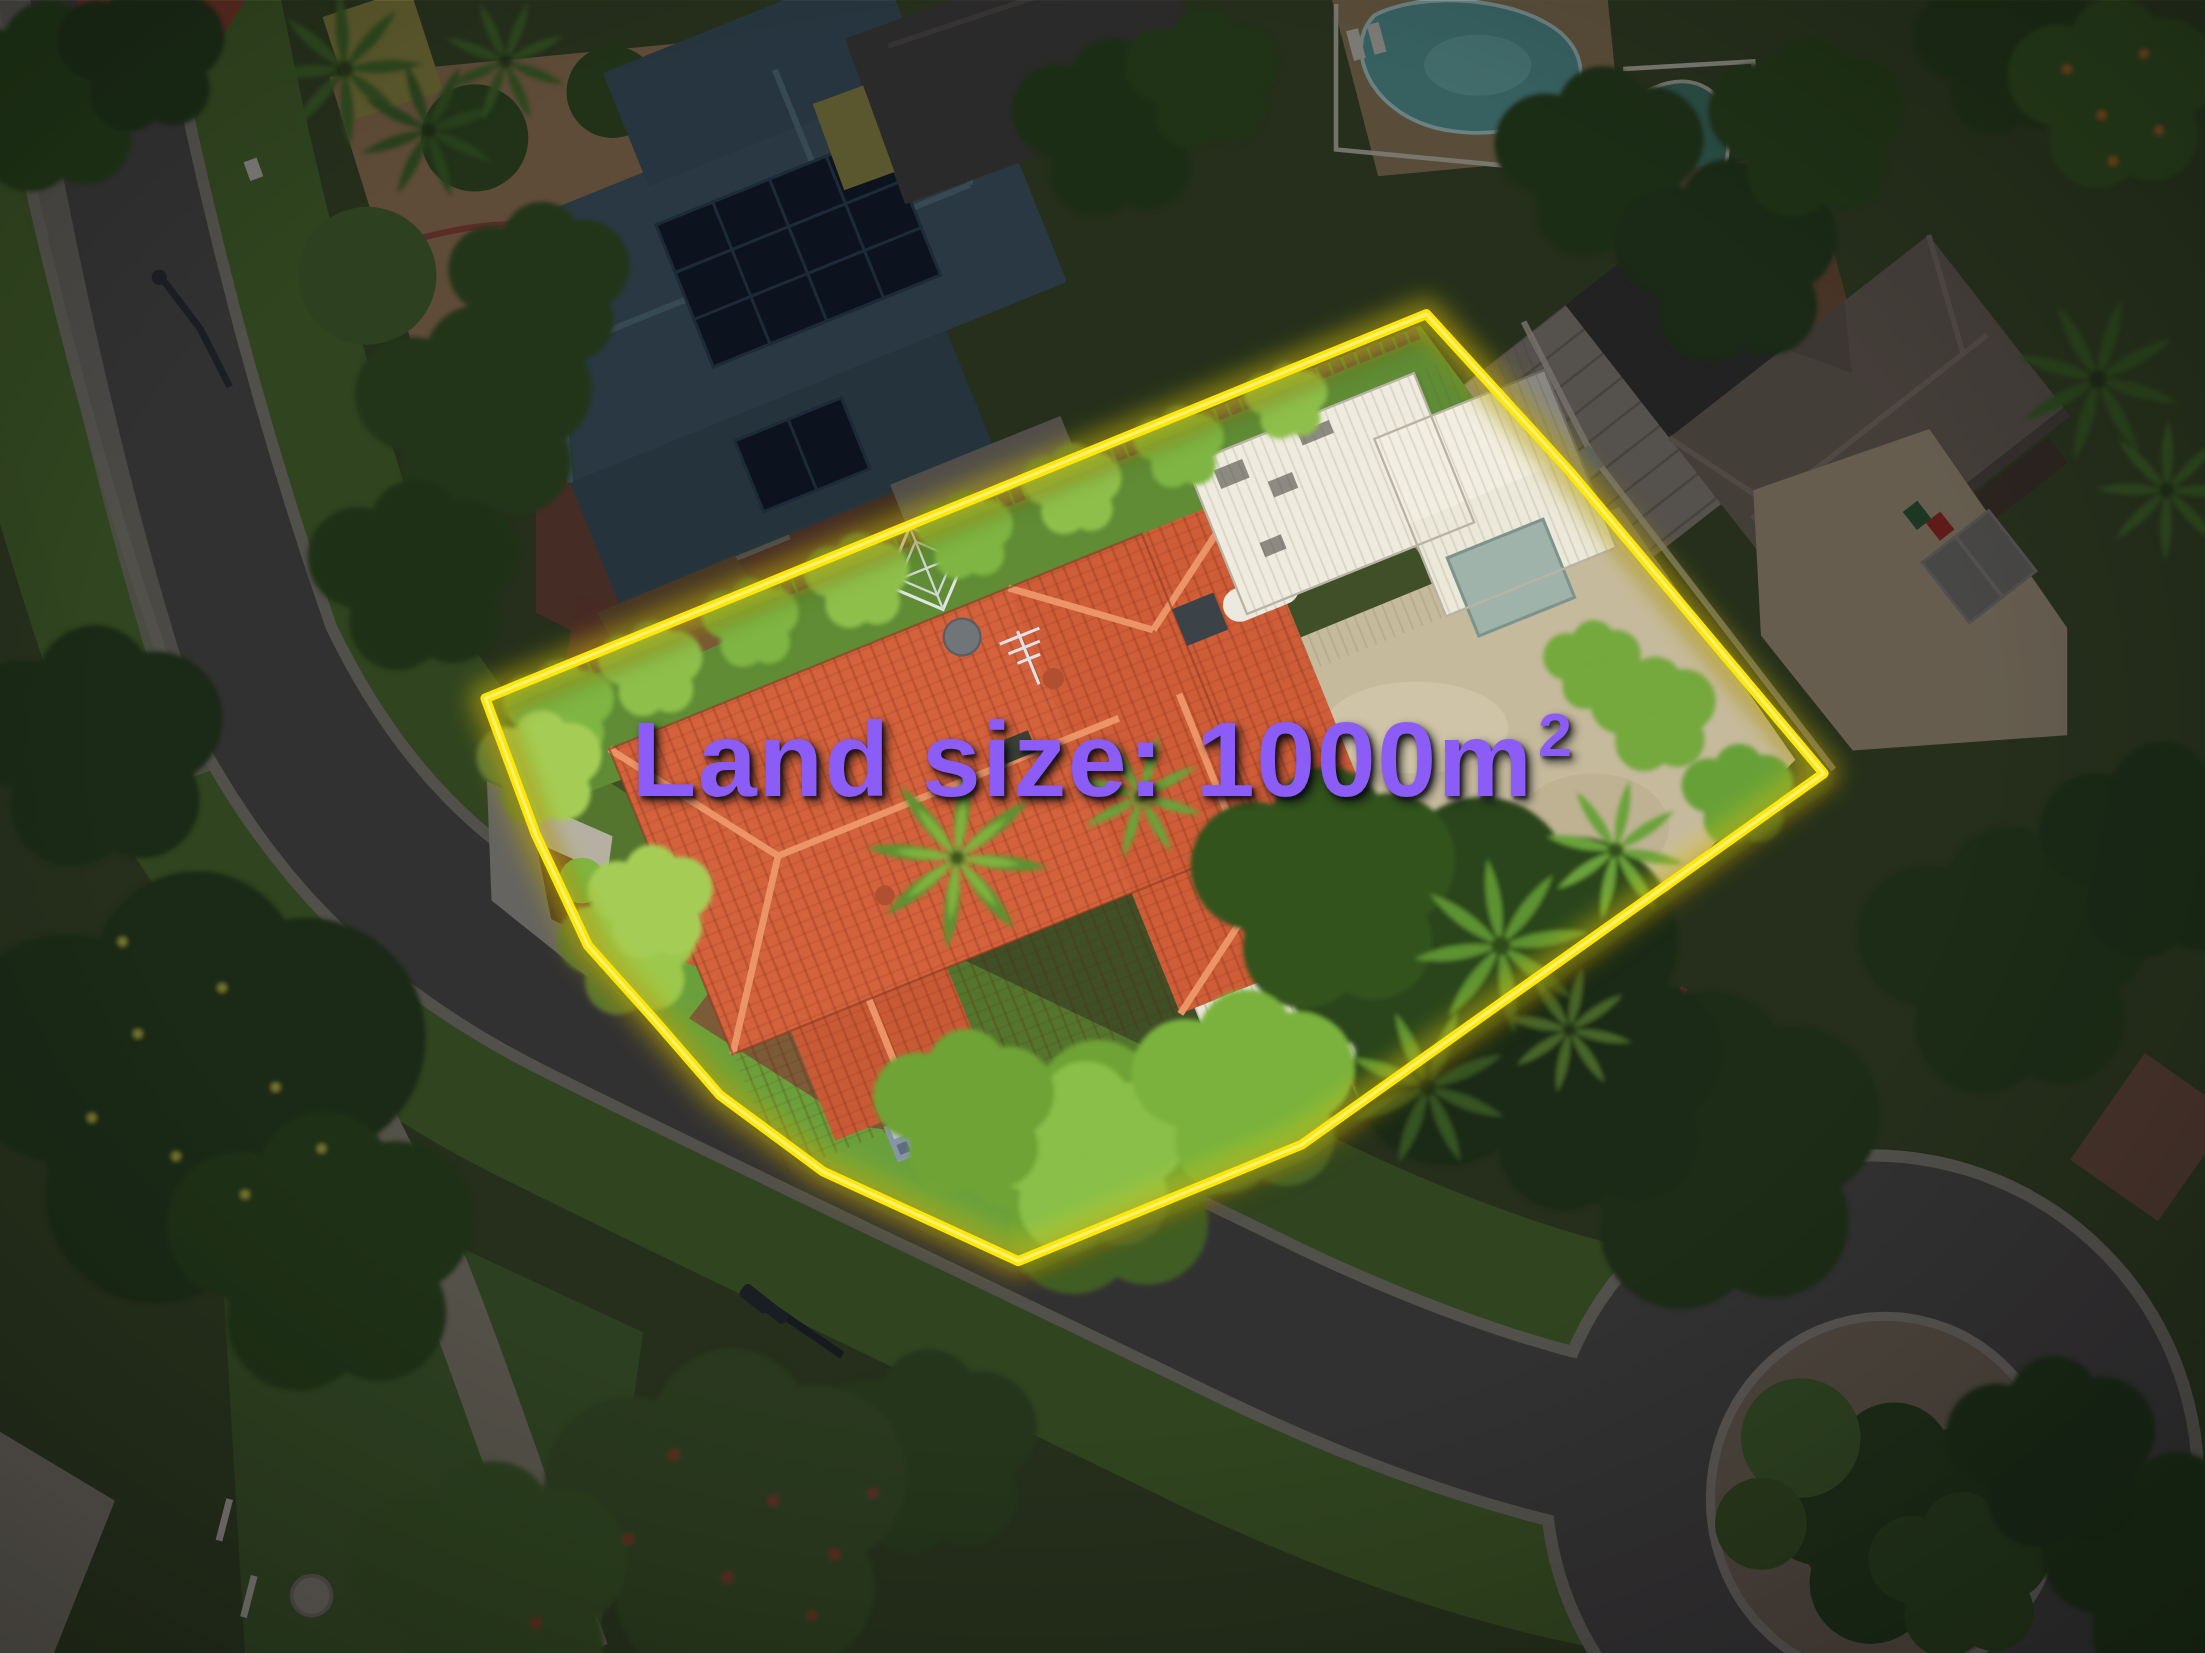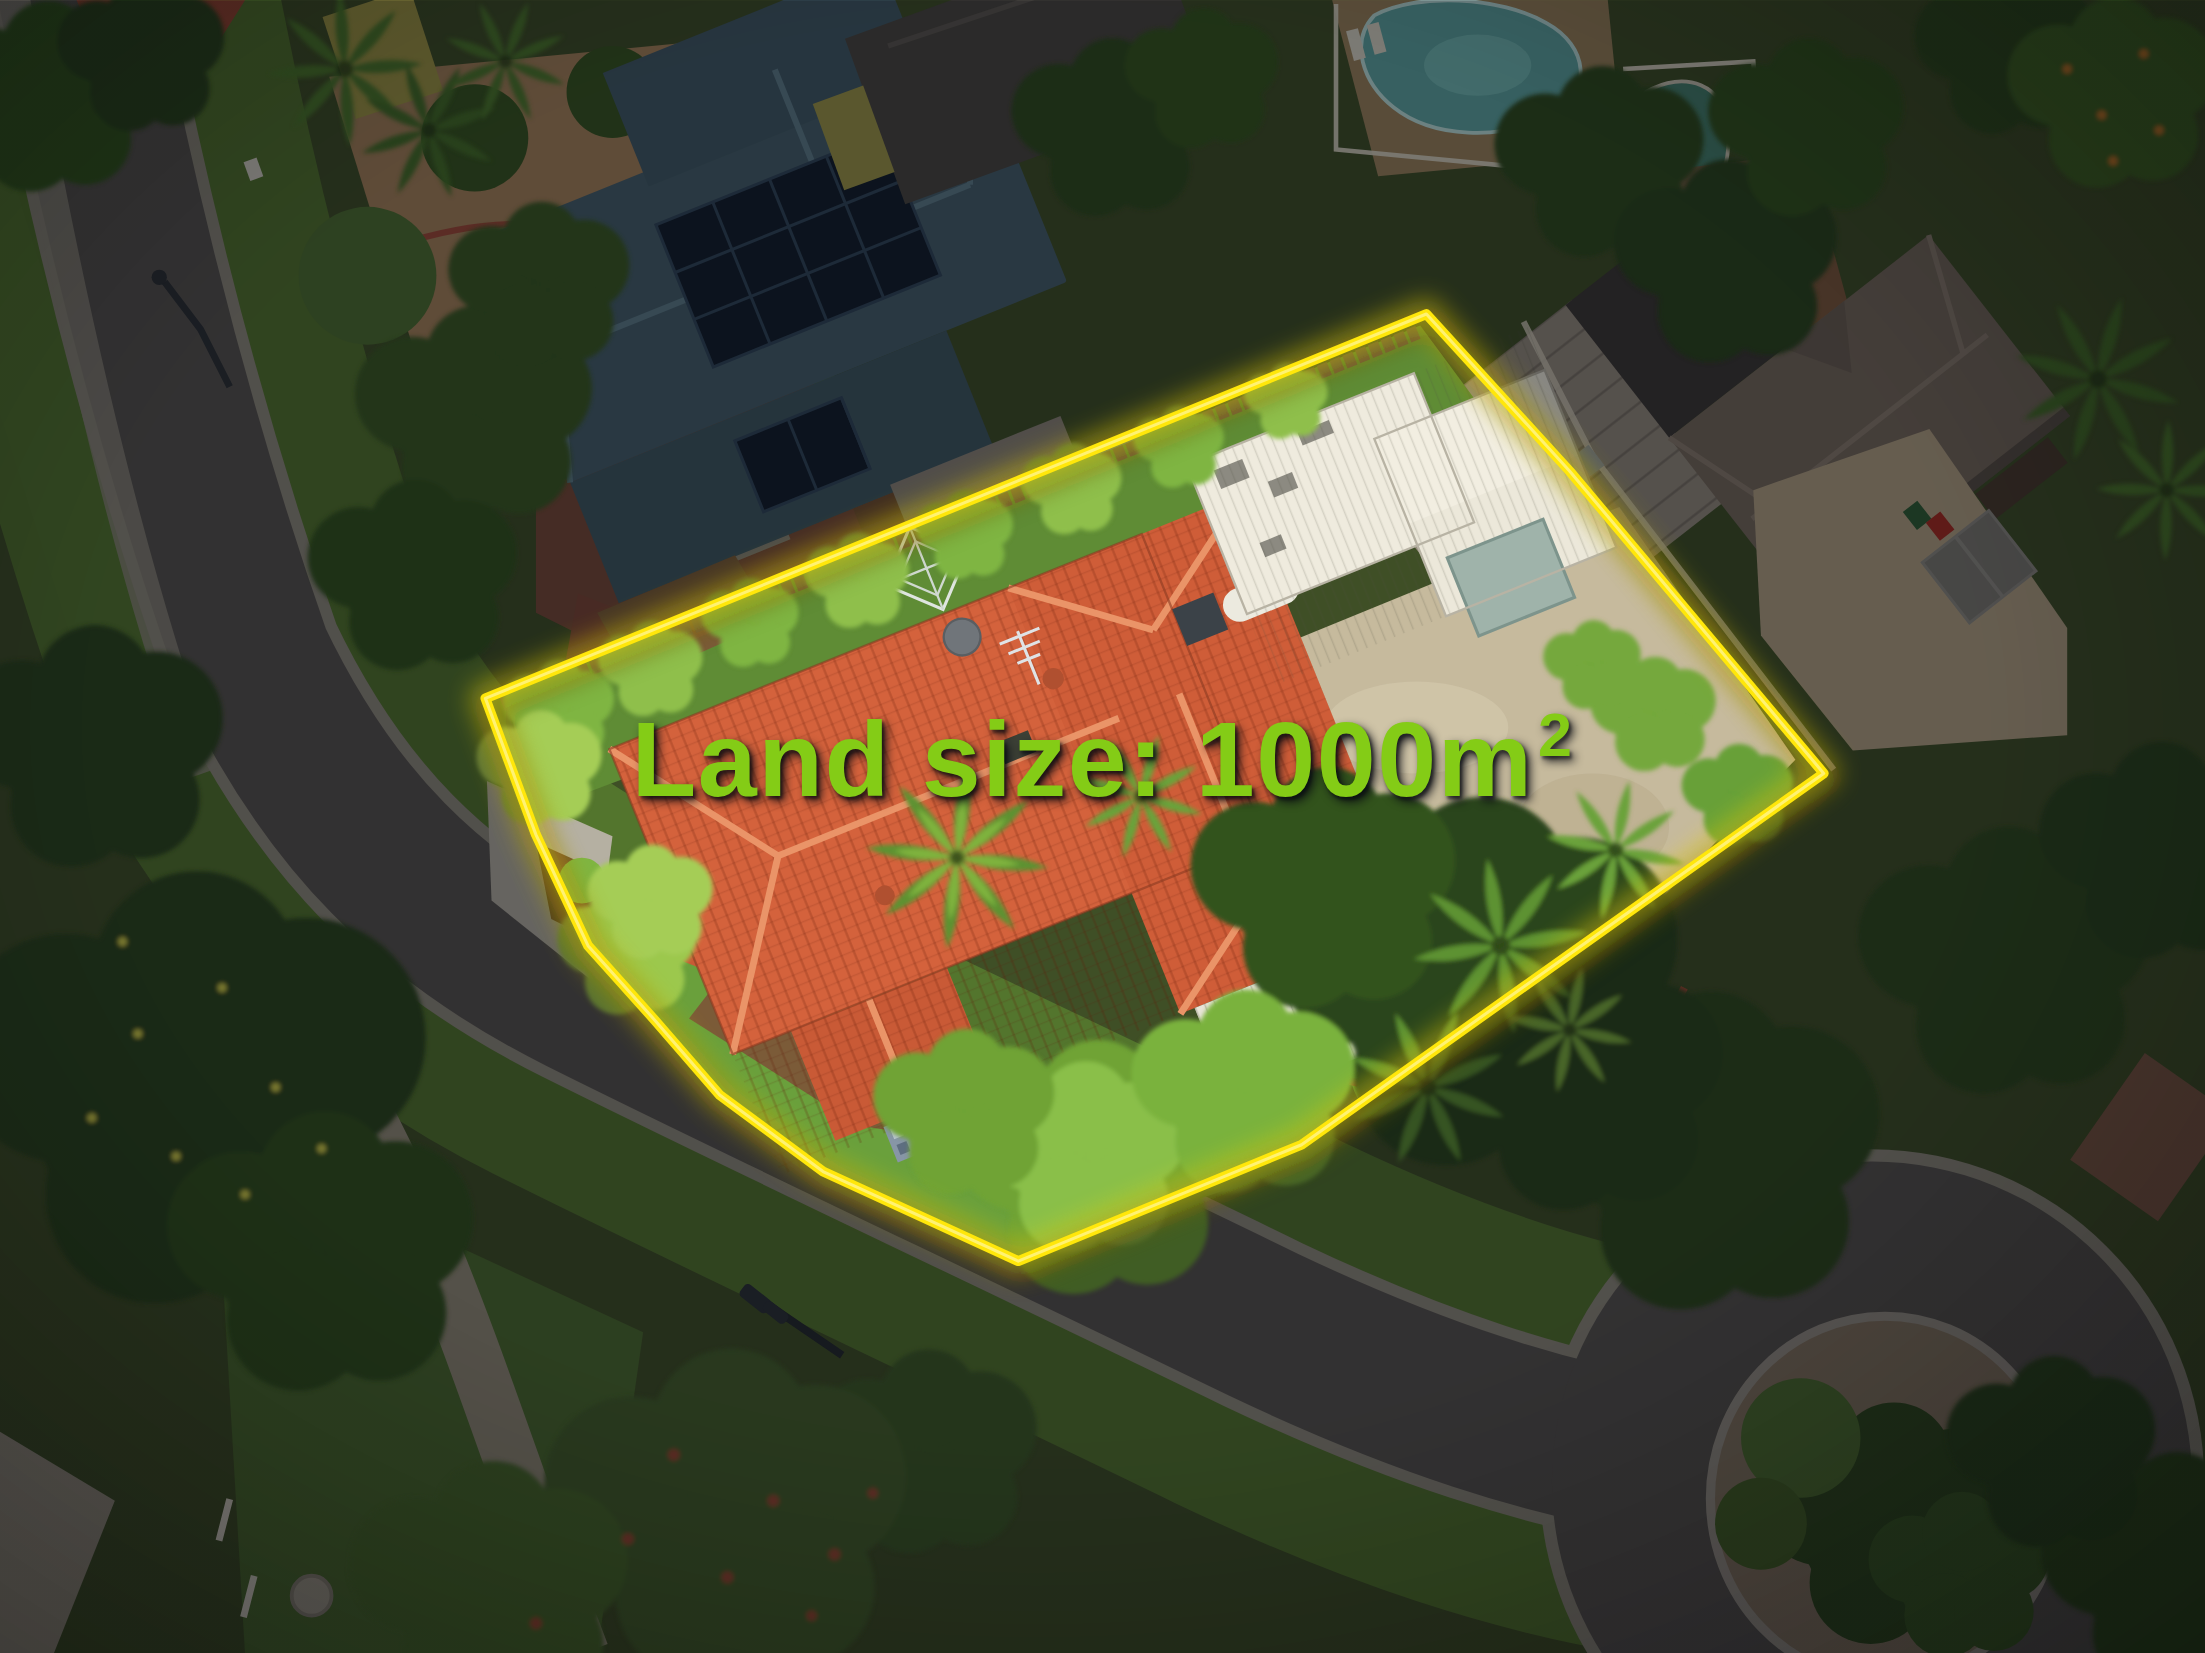--- a/index.html
+++ b/index.html
@@ -1,21 +1,21 @@
 <!DOCTYPE html>
 <html style="font-size:12.3px"><head>
 <meta charset="utf-8">
 <style>
   html,body{margin:0;padding:0;background:#222;}
   body{width:2205px;height:1654px;position:relative;overflow:hidden;
        font-family:"Liberation Sans","DejaVu Sans",sans-serif;}
   #photo{position:absolute;left:0;top:0;}
   #caption{
     position:absolute;left:0;top:706px;width:2205px;text-align:center;
-    color:#84cc16;font-size:106px;font-weight:700;letter-spacing:1.5px;line-height:1;
+    color:#8b5cf6;font-size:106px;font-weight:700;letter-spacing:1.5px;line-height:1;
     text-shadow:4.6px 5.4px 9.2px rgba(8,10,18,.85),2.3px 3.1px 3.1px rgba(8,10,18,.55);
     user-select:none;white-space:nowrap;
   }
   #caption .sup{font-size:61px;position:relative;top:-40px;margin-left:4.6px;}
 </style>
 </head>
 <body>
 
 <svg id="photo" width="2205" height="1654" viewBox="0 0 2880 2160">
   <defs>

